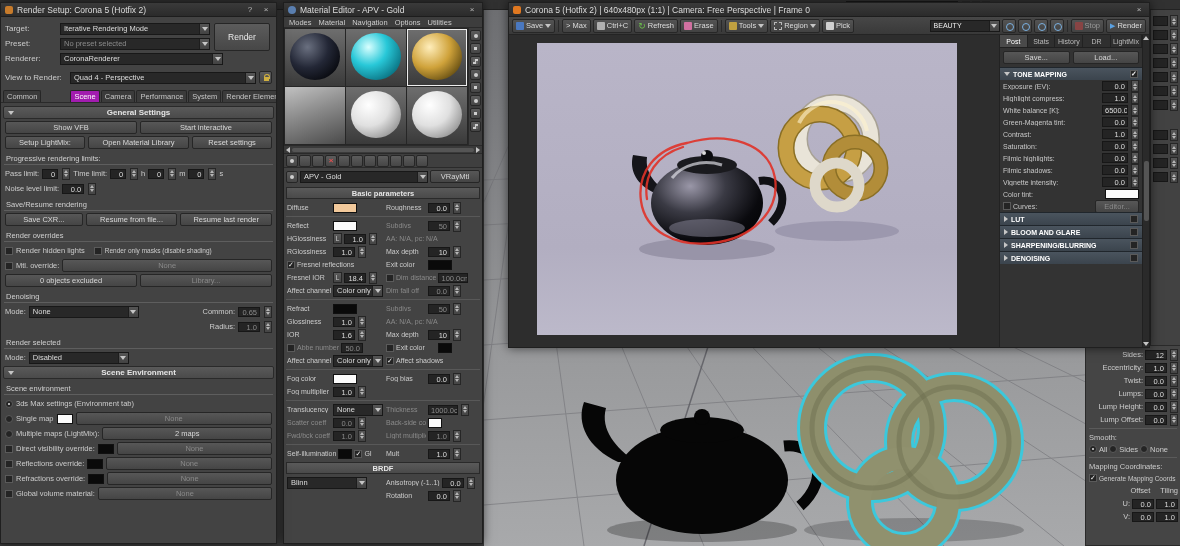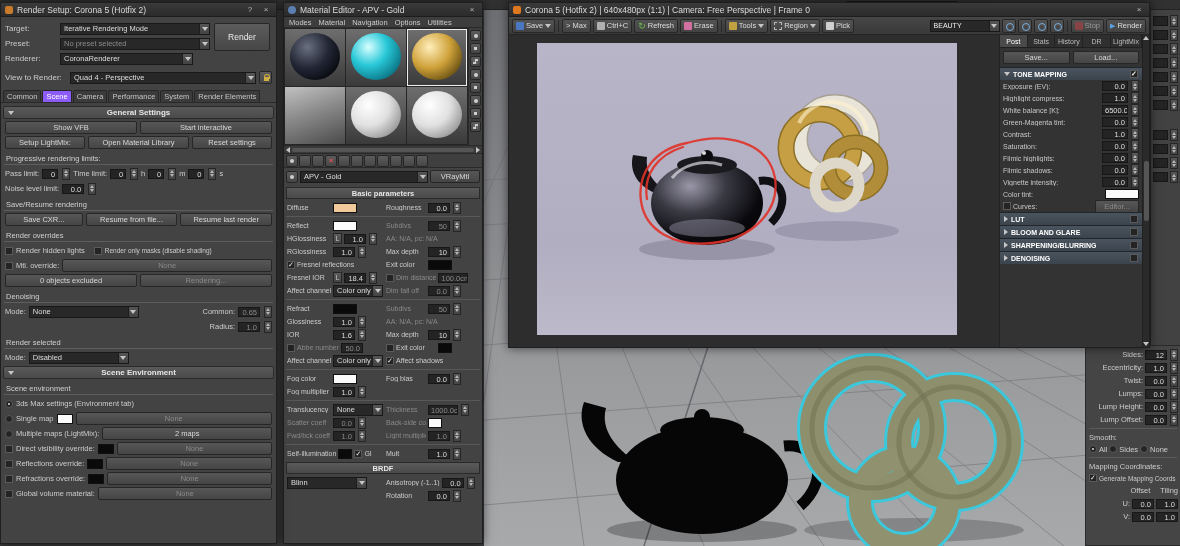--- a/index.html
+++ b/index.html
@@ -117,21 +117,21 @@
   .lockb { width:9px; height:11px; background:linear-gradient(#5c5c5c,#464646); border:1px solid #262626; font-size:6.5px; color:#ccc; display:flex; align-items:center; justify-content:center; flex:none; }
 
   
   #rs { left:0; top:2px; width:277px; height:542px; z-index:7; display:flex; flex-direction:column; overflow:hidden; }
   #rs-top { padding:4px 4px 2px; position:relative; flex:none; }
   .rs-row { display:flex; align-items:center; height:15px; gap:3px; }
   .rs-lab { width:52px; font-size:8px; color:#ccc; flex:none; }
   #render-big { position:absolute; right:6px; top:6px; width:56px; height:28px; background:linear-gradient(#5c5c5c,#474747); border:1px solid #262626; border-radius:2px; font-size:8.5px; color:#eaeaea; display:flex; align-items:center; justify-content:center; }
   #rs-tabs { display:flex; gap:1px; padding:3px 2px 0; border-bottom:1px solid #2a2a2a; flex:none; }
   .rs-tab { padding:1px 3px; font-size:7.5px; background:#3b3b3b; border:1px solid #262626; border-bottom:none; border-radius:2px 2px 0 0; color:#c5c5c5; white-space:nowrap; }
-  .rs-tab.sel { background:#8b5cf6; color:#fff; }
+  .rs-tab.sel { background:#a21caf; color:#fff;margin-left:28px; }
   #rs-body { flex:1; padding:1px 1px; overflow:hidden; }
   .lockbtn { width:13px; height:13px; background:linear-gradient(#5c5c5c,#464646); border:1px solid #262626; border-radius:2px; position:relative; flex:none; }
   .lockbtn::after { content:""; position:absolute; left:3.5px; top:5px; width:5px; height:4px; background:#d0b040; }
   .lockbtn::before { content:""; position:absolute; left:4px; top:2px; width:4px; height:4px; border:1px solid #d0b040; border-bottom:none; border-radius:3px 3px 0 0; }
 </style>
 </head>
 <body>
 
 <div id="topbar" class="abs">
   <span class="ticon" style="left:290px"></span>
@@ -1018,21 +1018,21 @@
       <span class="rs-lab">Preset:</span>
       <span class="drop" style="width:150px;color:#8a8a8a">
           <span>No preset selected</span>
           <span class="darr">
             <span class="tri-d"></span>
           </span>
         </span>
     </div>
     <div class="rs-row">
       <span class="rs-lab">Renderer:</span>
-      <span class="drop" style="width:133px">
+      <span class="drop" style="width:163px">
           <span>CoronaRenderer</span>
           <span class="darr">
             <span class="tri-d"></span>
           </span>
         </span>
     </div>
     <div class="rs-row" style="margin-top:4px">
       <span class="rs-lab" style="width:62px">View to Render:</span>
       <span class="drop" style="flex:1">
           <span>Quad 4 - Perspective</span>
@@ -1115,21 +1115,21 @@
       <span class="ck" style="margin-left:6px"></span>
       <span class="lbl" style="font-size:6.5px">Render only masks (disable shading)</span>
     </div>
     <div class="fr">
       <span class="ck"></span>
       <span class="lbl">Mtl. override:</span>
       <span class="b dim" style="flex:1">None</span>
     </div>
     <div class="fr">
       <span class="b" style="flex:1">0 objects excluded</span>
-      <span class="b dim" style="flex:1">Rendering...</span>
+      <span class="b dim" style="flex:1">Library...</span>
     </div>
     <div class="sect-title">Denoising</div>
     <div class="fr">
       <span class="lbl">Mode:</span>
       <span class="drop" style="width:110px">
           <span>None</span>
           <span class="darr">
             <span class="tri-d"></span>
           </span>
         </span>

